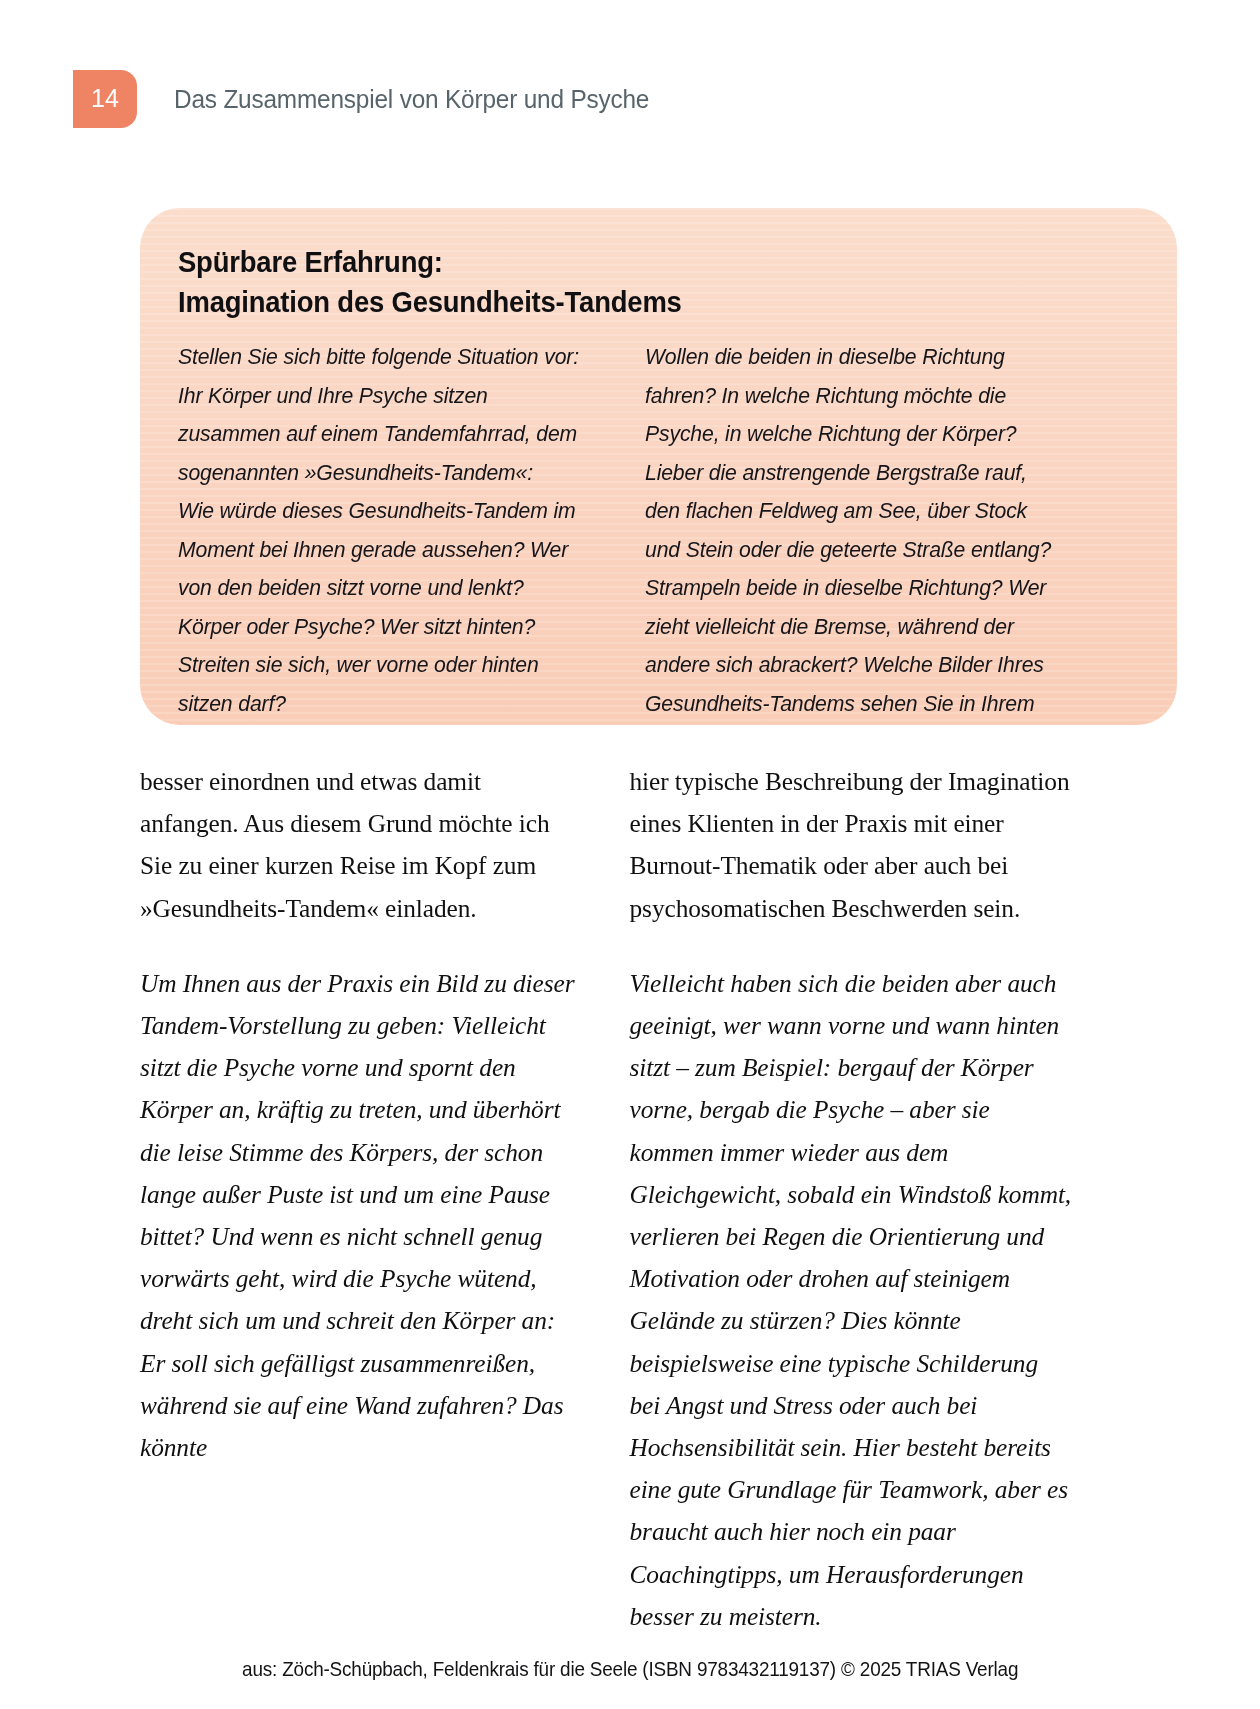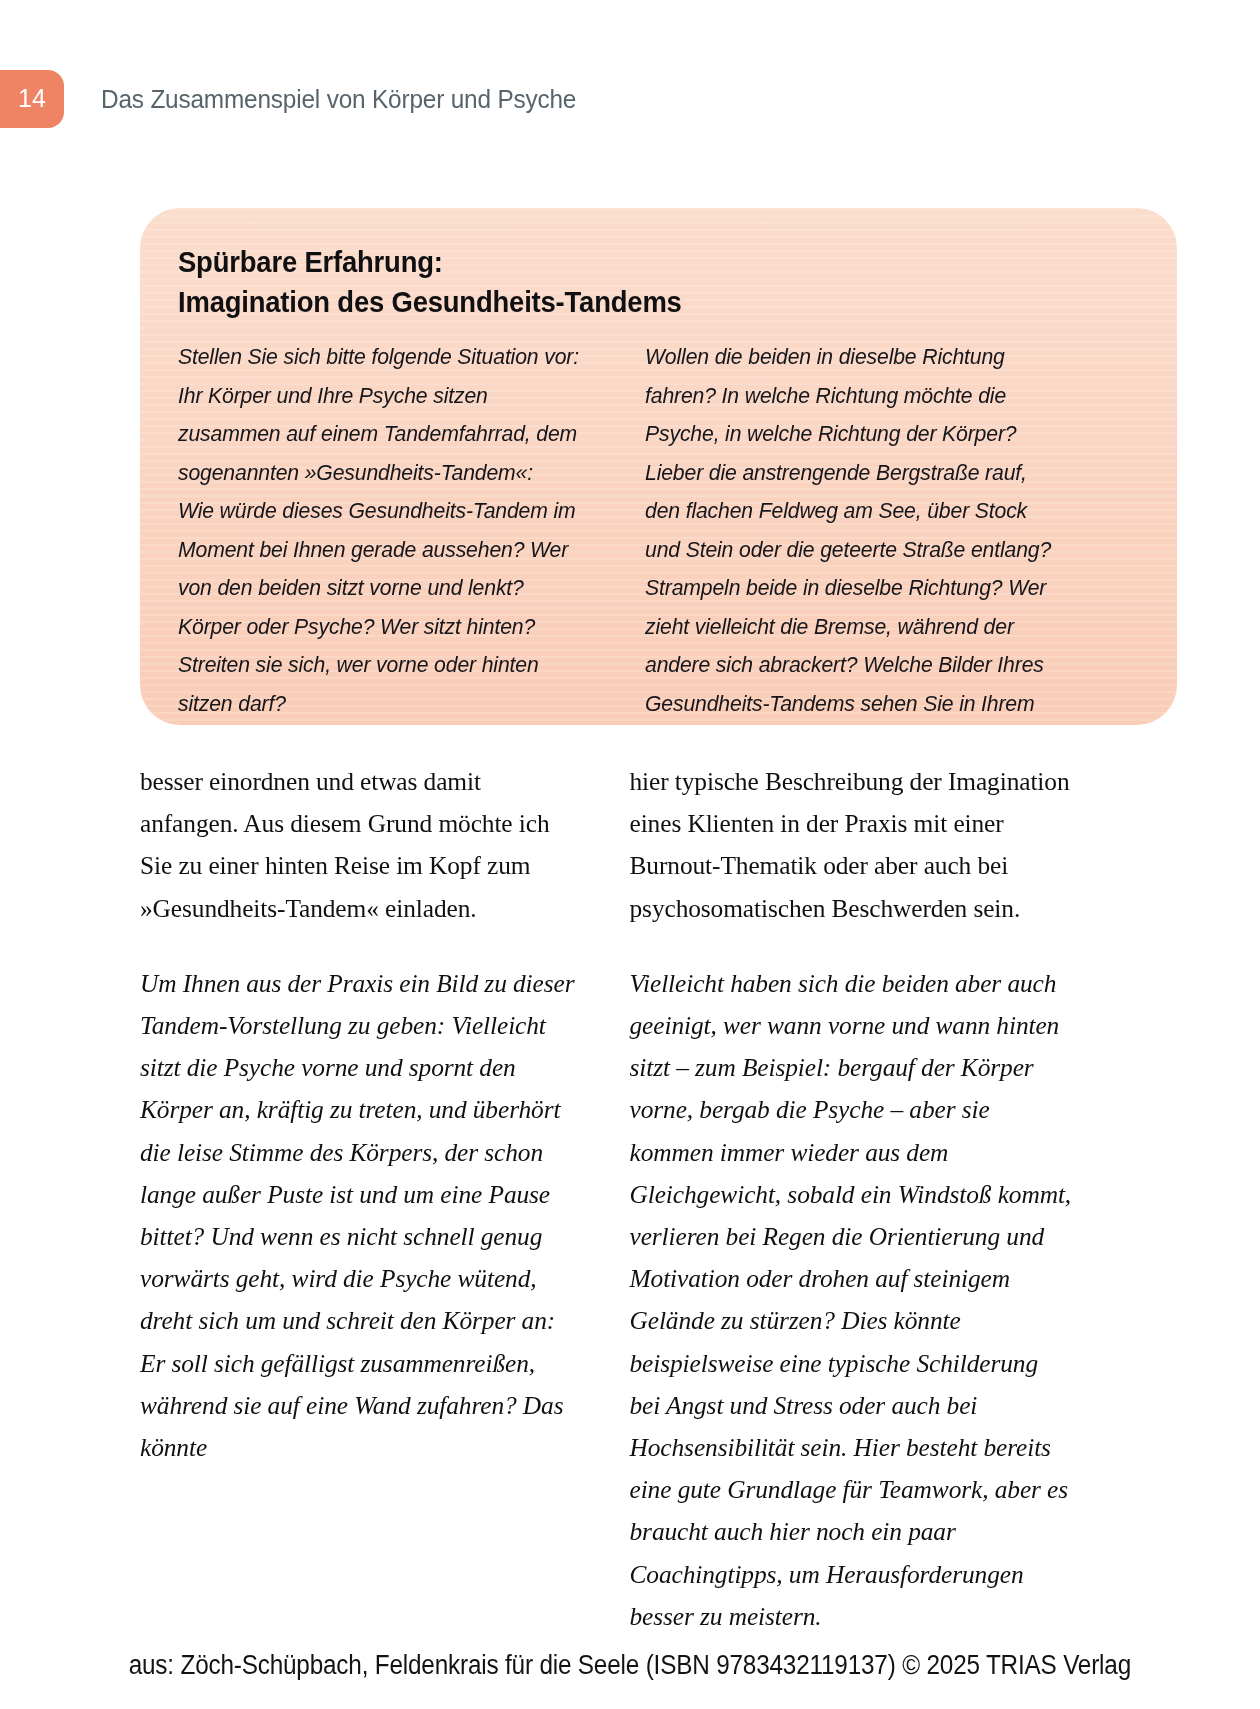--- a/index.html
+++ b/index.html
@@ -31,20 +31,21 @@
     background: #ef8464;
     border-radius: 0 16px 16px 0;
     display: flex;
     align-items: center;
     justify-content: center;
     color: #ffffff;
     font-family: "Liberation Sans", sans-serif;
     font-size: 25px;
     font-weight: 400;
     letter-spacing: 0.2px;
+    margin-left: 73px;
     box-sizing: border-box;
     padding-bottom: 2px;
   }
   .chapter-title {
     margin-left: 37px;
     font-family: "Liberation Sans", sans-serif;
     font-size: 26.5px;
     color: #58646b;
     letter-spacing: -0.2px;
     transform: scaleX(0.92);
@@ -137,21 +138,21 @@
   }
 
   
   .page-footer {
     position: absolute;
     left: 0;
     bottom: 28px;
     width: 100%;
     text-align: center;
     font-family: "Liberation Sans", sans-serif;
-    font-size: 27px;
+    font-size: 21px;
     color: #131316;
     letter-spacing: -0.2px;
   }
   .page-footer span {
     display: inline-block;
     transform: scaleX(0.9);
   }
 </style>
 </head>
 <body>
@@ -169,21 +170,21 @@
     <div class="hl-cols">
       <div class="hl-col">Stellen Sie sich bitte folgende Situation vor: Ihr Körper und Ihre Psyche sitzen zusammen auf einem Tandemfahrrad, dem sogenannten »Gesundheits-Tandem«:
 Wie würde dieses Gesundheits-Tandem im Moment bei Ihnen gerade aussehen? Wer von den beiden sitzt vorne und lenkt? Körper oder Psyche? Wer sitzt hinten? Streiten sie sich, wer vorne oder hinten sitzen darf?</div>
       <div class="hl-col">Wollen die beiden in dieselbe Richtung fahren? In welche Richtung möchte die Psyche, in welche Richtung der Körper? Lieber die anstrengende Bergstraße rauf, den flachen Feldweg am See, über Stock und Stein oder die geteerte Straße entlang? Strampeln beide in dieselbe Richtung? Wer zieht vielleicht die Bremse, während der andere sich abrackert? Welche Bilder Ihres Gesundheits-Tandems sehen Sie in Ihrem inneren Film?</div>
     </div>
   </div>
 </div>
 
 <div class="body-cols">
   <div class="body-col">
-    <p>besser einordnen und etwas damit anfangen. Aus diesem Grund möchte ich Sie zu einer hinten Reise im Kopf zum »Gesundheits-Tandem« einladen.</p>
+    <p>besser einordnen und etwas damit anfangen. Aus diesem Grund möchte ich Sie zu einer kurzen Reise im Kopf zum »Gesundheits-Tandem« einladen.</p>
     <p>Um Ihnen aus der Praxis ein Bild zu dieser Tandem-Vorstellung zu geben: Vielleicht sitzt die Psyche vorne und spornt den Körper an, kräftig zu treten, und überhört die leise Stimme des Körpers, der schon lange außer Puste ist und um eine Pause bittet? Und wenn es nicht schnell genug vorwärts geht, wird die Psyche wütend, dreht sich um und schreit den Körper an: Er soll sich gefälligst zusammenreißen, während sie auf eine Wand zufahren? Das könnte</p>
   </div>
   <div class="body-col">
     <p>hier typische Beschreibung der Imagination eines Klienten in der Praxis mit einer Burnout-Thematik oder aber auch bei psychosomatischen Beschwerden sein.</p>
     <p>Vielleicht haben sich die beiden aber auch geeinigt, wer wann vorne und wann hinten sitzt – zum Beispiel: bergauf der Körper vorne, bergab die Psyche – aber sie kommen immer wieder aus dem Gleichgewicht, sobald ein Windstoß kommt, verlieren bei Regen die Orientierung und Motivation oder drohen auf steinigem Gelände zu stürzen? Dies könnte beispielsweise eine typische Schilderung bei Angst und Stress oder auch bei Hochsensibilität sein. Hier besteht bereits eine gute Grundlage für Teamwork, aber es braucht auch hier noch ein paar Coachingtipps, um Herausforderungen besser zu meistern.</p>
   </div>
 </div>
 
 <div class="page-footer">
   <span>aus: Zöch-Schüpbach, Feldenkrais für die Seele (ISBN 9783432119137) © 2025 TRIAS Verlag</span>

